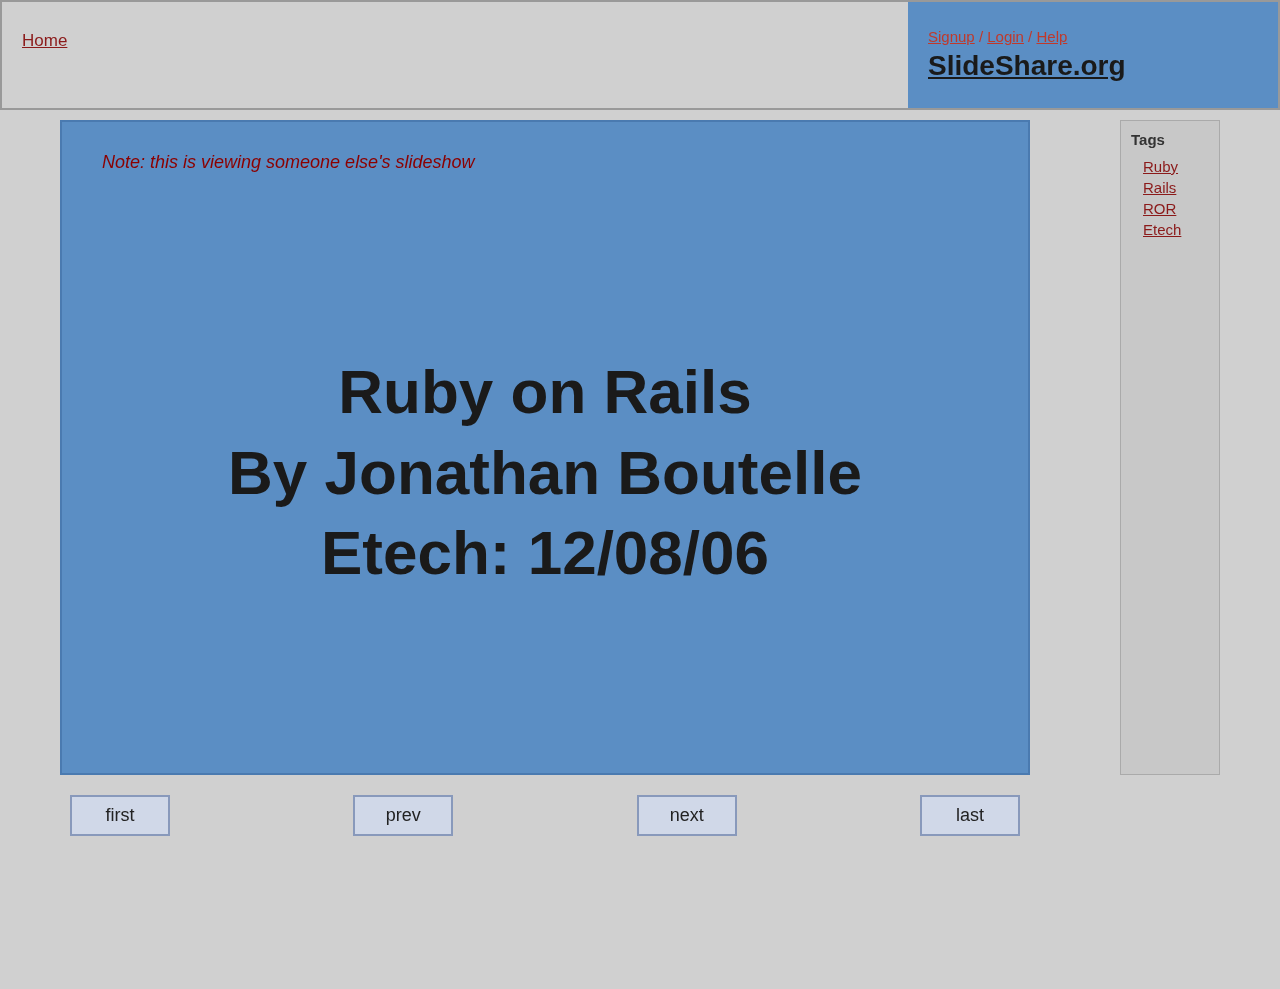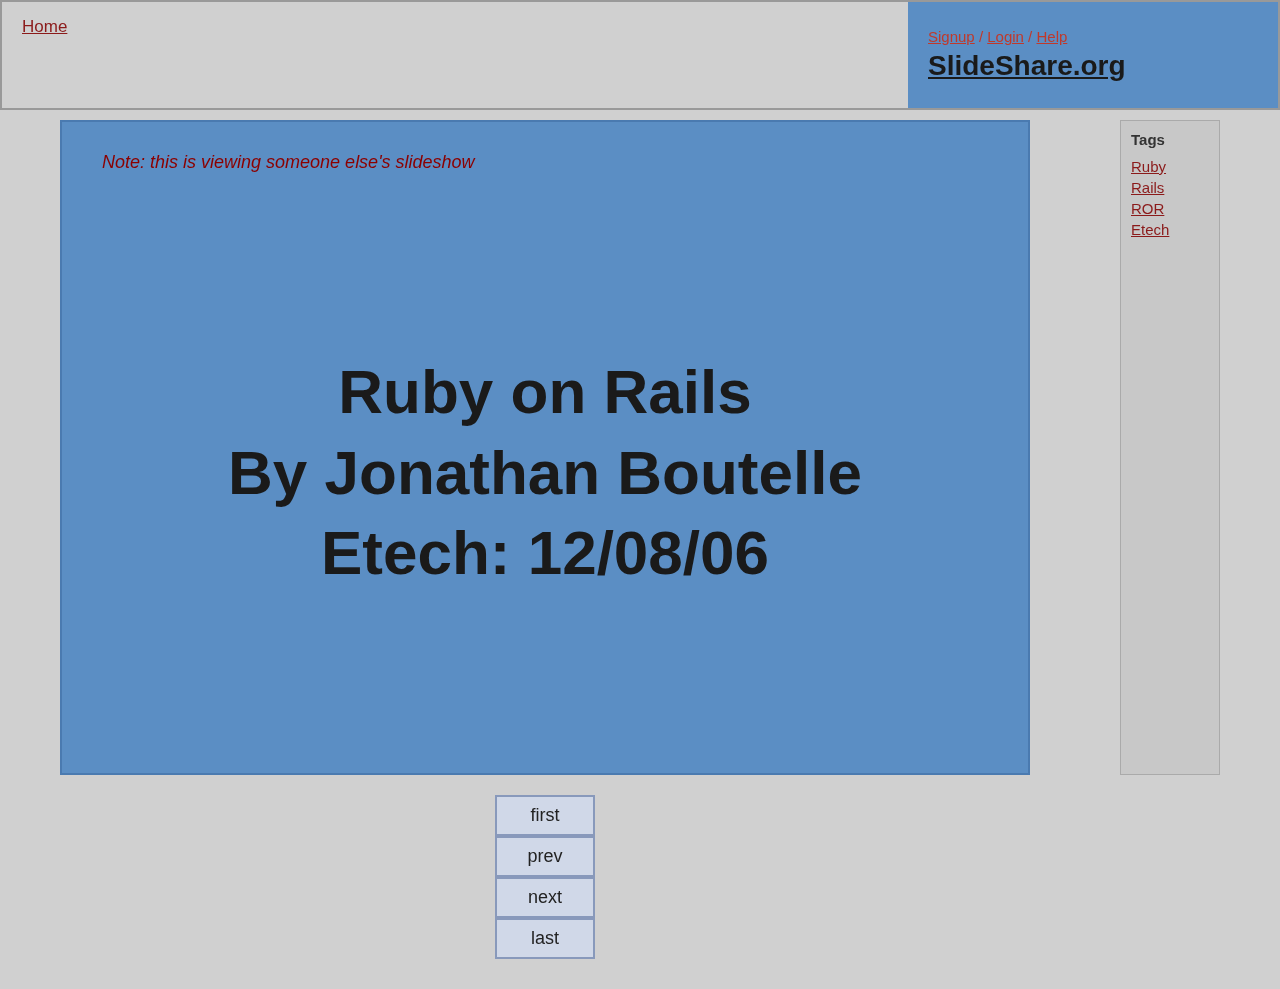--- a/index.html
+++ b/index.html
@@ -41,20 +41,21 @@
       align-items: flex-start;
       justify-content: center;
       padding: 10px 20px;
       gap: 5px;
     }
 
     .header-nav-top {
       display: flex;
       gap: 0;
       align-items: flex-end;
+      margin-top: 14px;
     }
 
     .header-nav-bottom {
       display: flex;
       gap: 20px;
       align-items: center;
     }
 
     .nav-link {
       color: #8b1a1a;
@@ -145,31 +146,31 @@
       margin-bottom: 10px;
     }
 
     .tag-link {
       display: block;
       color: #8b1a1a;
       text-decoration: underline;
       font-size: 15px;
       margin-bottom: 4px;
       cursor: pointer;
+      margin-left: 12px;
     }
 
     
     #nav-buttons {
       display: flex;
       justify-content: space-between;
       align-items: center;
       margin-top: 20px;
       padding: 0 10px;
       width: 970px;
-      flex-direction: column;
     }
 
     .nav-button {
       background: #d0d8e8;
       border: 2px solid #8899bb;
       color: #222;
       font-size: 18px;
       padding: 8px 30px;
       cursor: pointer;
       min-width: 100px;

